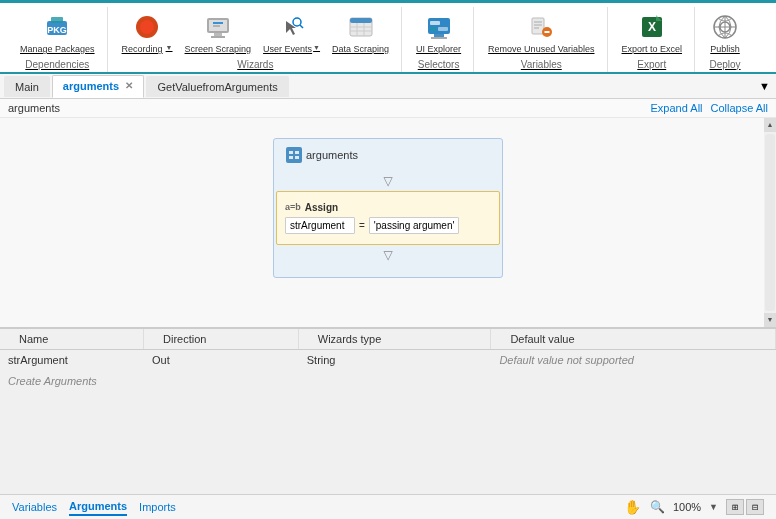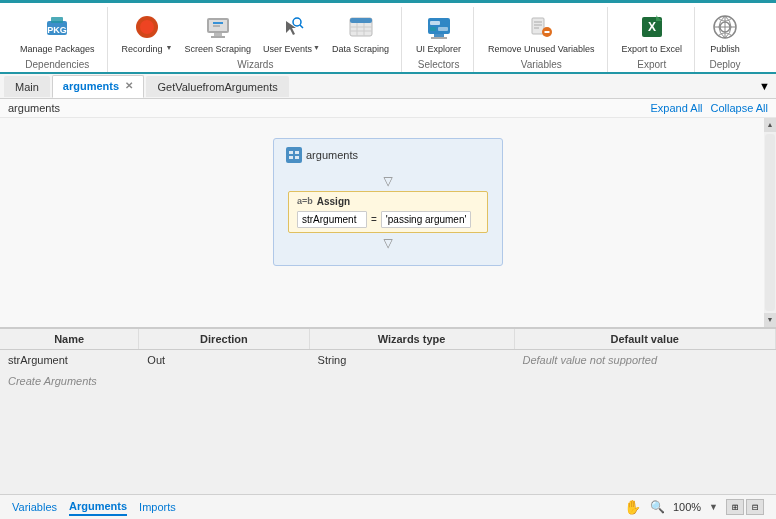--- a/index.html
+++ b/index.html
@@ -3,20 +3,21 @@
   <meta charset="utf-8">
   <style>
     * { box-sizing: border-box; margin: 0; padding: 0; font-family: 'Segoe UI', Arial, sans-serif; }
     body { width: 776px; height: 519px; overflow: hidden; background: #f0f0f0; font-size: 11px; }
 
     
     .ribbon {
       background: #fff;
       border-bottom: 2px solid #2196a6;
       padding: 4px 8px 0 8px;
+      text-decoration: underline;
     }
     .ribbon-top {
       display: flex;
       align-items: stretch;
       gap: 2px;
     }
     .ribbon-group {
       display: flex;
       flex-direction: column;
       align-items: center;
@@ -221,22 +222,22 @@
       align-items: center;
       justify-content: center;
       font-size: 12px;
       color: #888;
       margin: 2px 0;
     }
     .wf-assign-box {
       background: #fff8e0;
       border: 1px solid #e0c060;
       border-radius: 2px;
-      padding: 4px 8px;
-      width: 200px;
+      padding: 10px 8px;
+      width: 224px;
     }
     .wf-assign-title {
       font-size: 10px;
       color: #333;
       font-weight: 600;
       margin-bottom: 4px;
       display: flex;
       align-items: center;
       gap: 4px;
     }
@@ -278,24 +279,24 @@
     }
     .args-table {
       width: 100%;
       border-collapse: collapse;
       font-size: 11px;
     }
     .args-table th {
       background: #f0f0f0;
       border-bottom: 1px solid #ccc;
       border-right: 1px solid #ddd;
-      padding: 4px 25px;
-      font-weight: 700;
-      color: #333;
-      text-align: center;
+      padding: 4px 19px;
+      font-weight: 400;
+      color: #333;
+      text-align: left;
     }
     .args-table td {
       padding: 4px 8px;
       border-bottom: 1px solid #f0f0f0;
       border-right: 1px solid #f0f0f0;
       color: #333;
     }
     .args-table td.italic {
       color: #888;
       font-style: italic;

